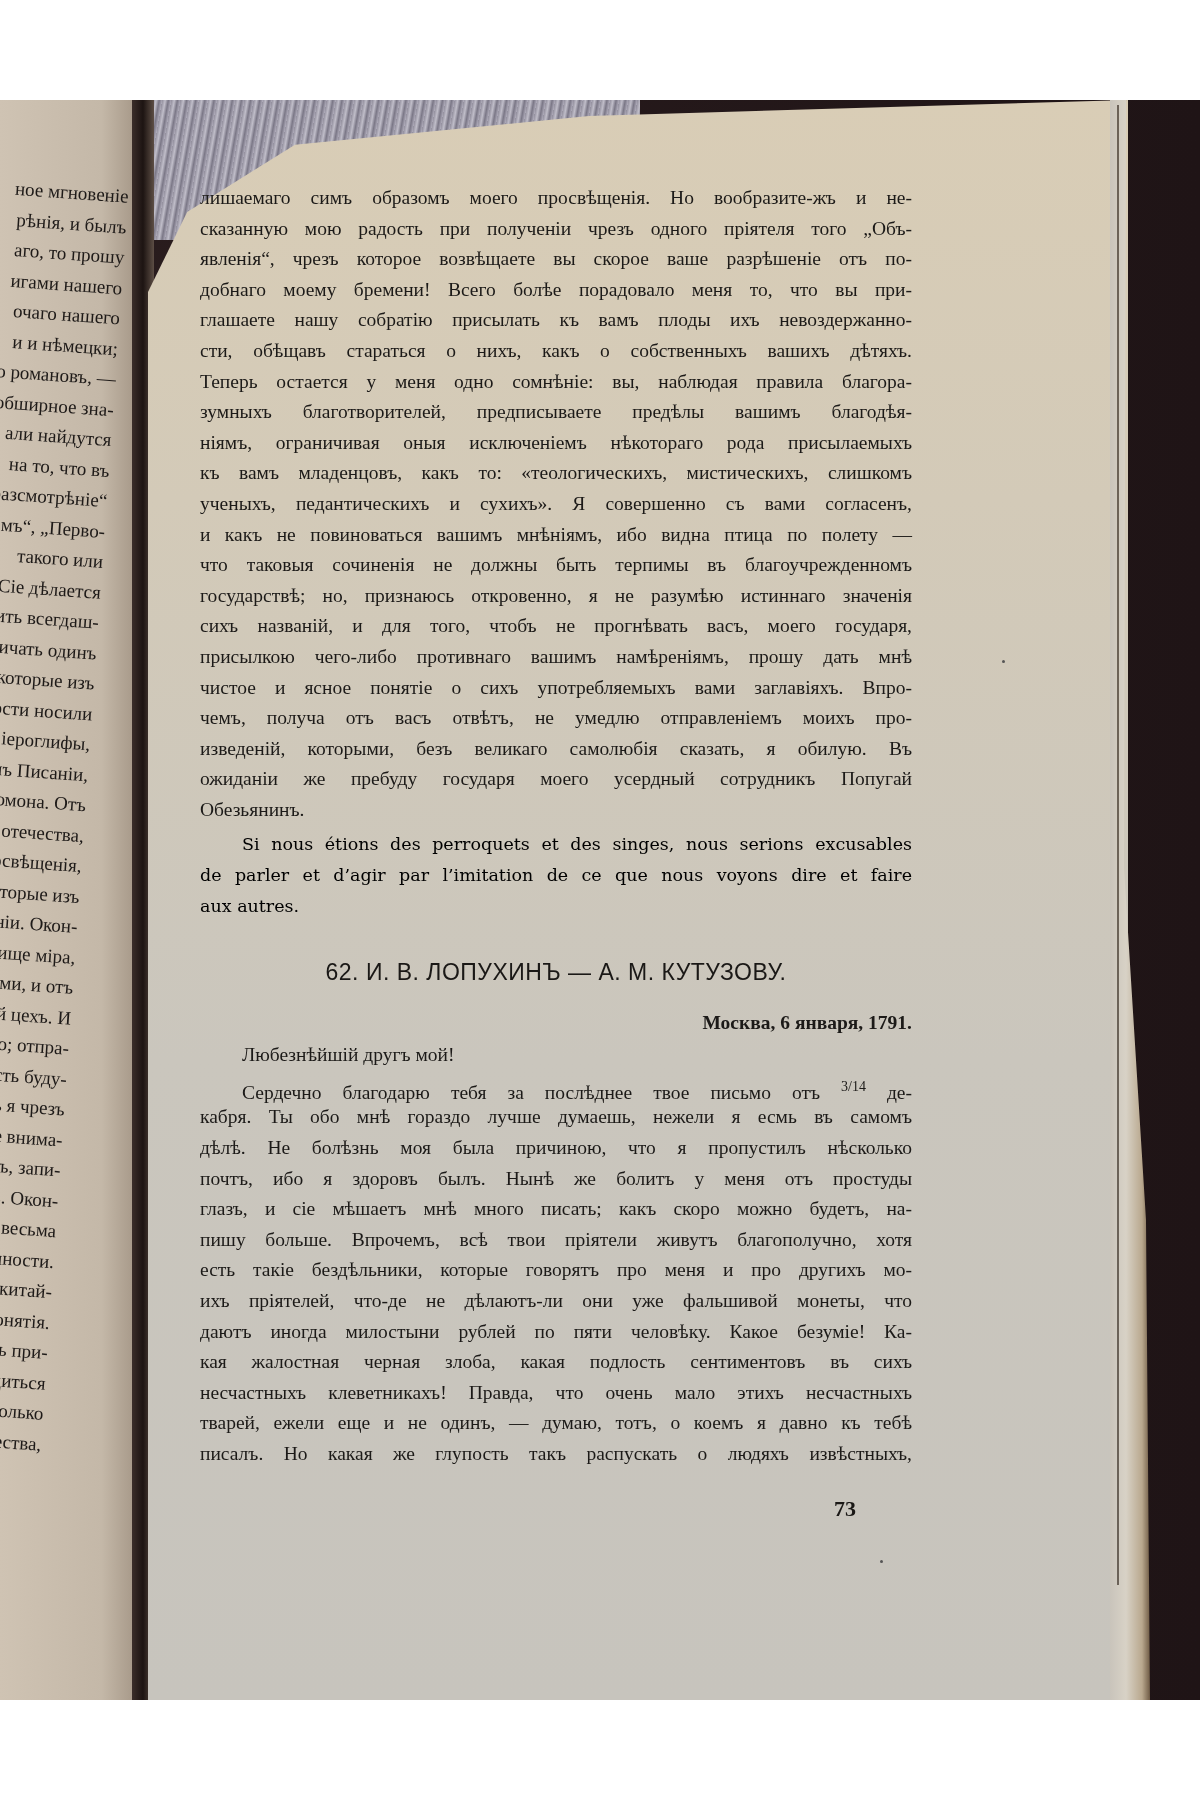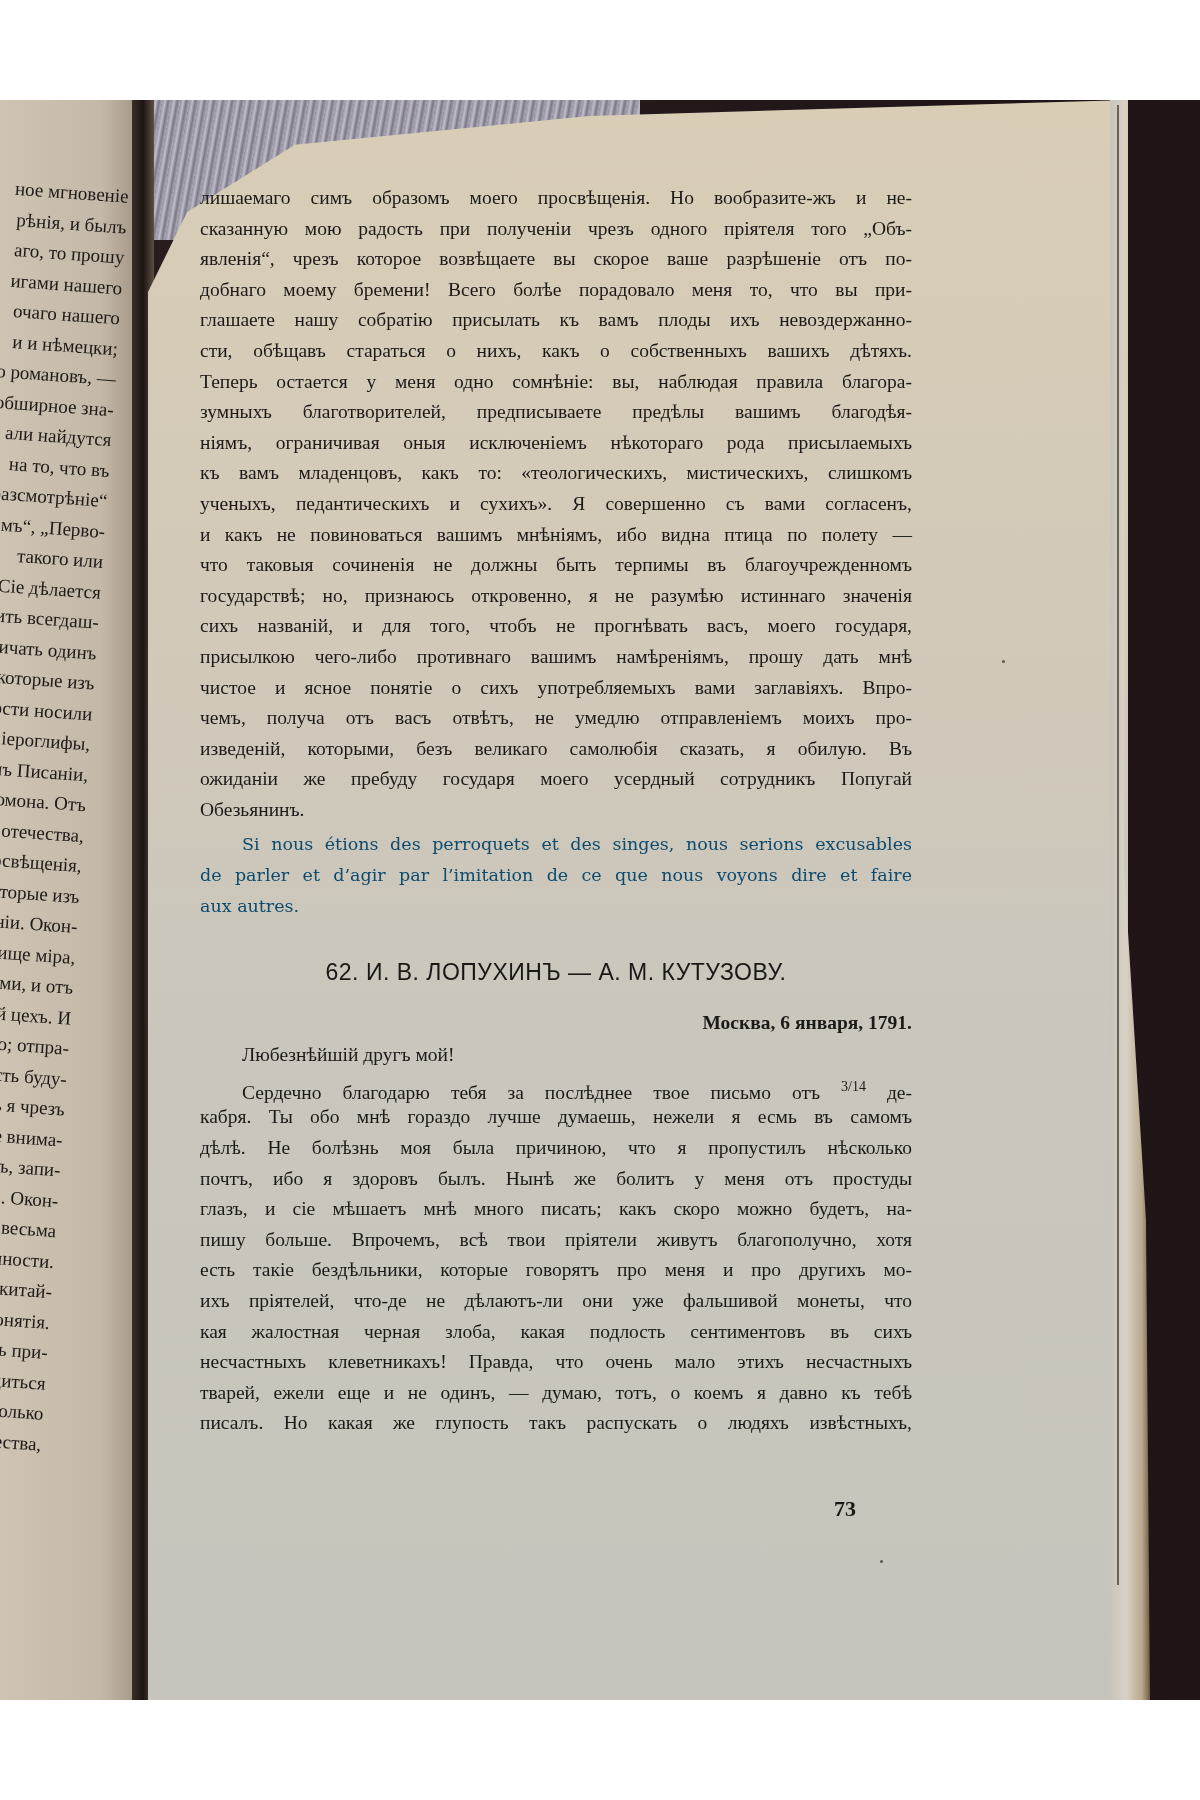--- a/index.html
+++ b/index.html
@@ -53,21 +53,21 @@
   .text-block {
     position: absolute; left: 200px; top: 183px; width: 712px;
     font-family: "Liberation Serif", serif;
     color: #1c1a18;
     font-size: 19.5px; line-height: 30.6px;
     text-align: justify;
   }
   .line { display: block; text-align: justify; text-align-last: justify; height: 30.6px; white-space: nowrap; overflow: visible; }
   .line.last { text-align-last: left; }
   .indent { padding-left: 42px; }
-  .french { font-family: "DejaVu Serif", serif; font-size: 17.5px; color: #0c4a6e; }
+  .french { font-family: "DejaVu Serif", serif; font-size: 17.5px; color: #000000; }
   .heading {
     font-family: "Liberation Sans", sans-serif; font-weight: normal;
     font-size: 23px; text-align: center; letter-spacing: 0.5px;
     margin: 36px 0 20px 0; color: #1a1816;
   }
   .dateline { text-align: right; font-weight: bold; padding-right: 0; height: 32px; }
   .salutation { padding-left: 42px; height: 32px; }
   .frac { font-size: 14px; vertical-align: super; }
   .page-number {
     position: absolute; left: 834px; top: 1496px;
@@ -176,20 +176,21 @@
     <span>де-</span>
   </span>
   <div id="letter-lines">
       <span class="line">кабря. Ты обо мнѣ гораздо лучше думаешь, нежели я есмь въ самомъ</span>
       <span class="line">дѣлѣ. Не болѣзнь моя была причиною, что я пропустилъ нѣсколько</span>
       <span class="line">почтъ, ибо я здоровъ былъ. Нынѣ же болитъ у меня отъ простуды</span>
       <span class="line">глазъ, и сіе мѣшаетъ мнѣ много писать; какъ скоро можно будетъ, на-</span>
       <span class="line">пишу больше. Впрочемъ, всѣ твои пріятели живутъ благополучно, хотя</span>
       <span class="line">есть такіе бездѣльники, которые говорятъ про меня и про другихъ мо-</span>
       <span class="line">ихъ пріятелей, что-де не дѣлаютъ-ли они уже фальшивой монеты, что</span>
+      <span class="line">даютъ иногда милостыни рублей по пяти человѣку. Какое безуміе! Ка-</span>
       <span class="line">кая жалостная черная злоба, какая подлость сентиментовъ въ сихъ</span>
       <span class="line">несчастныхъ клеветникахъ! Правда, что очень мало этихъ несчастныхъ</span>
       <span class="line">тварей, ежели еще и не одинъ, — думаю, тотъ, о коемъ я давно къ тебѣ</span>
       <span class="line">писалъ. Но какая же глупость такъ распускать о людяхъ извѣстныхъ,</span>
     </div>
 </div>
 
 <div class="page-number">73</div>
 <div class="mark" style="left:1002px; top:660px;"></div>
 <div class="mark" style="left:880px; top:1560px;"></div>

